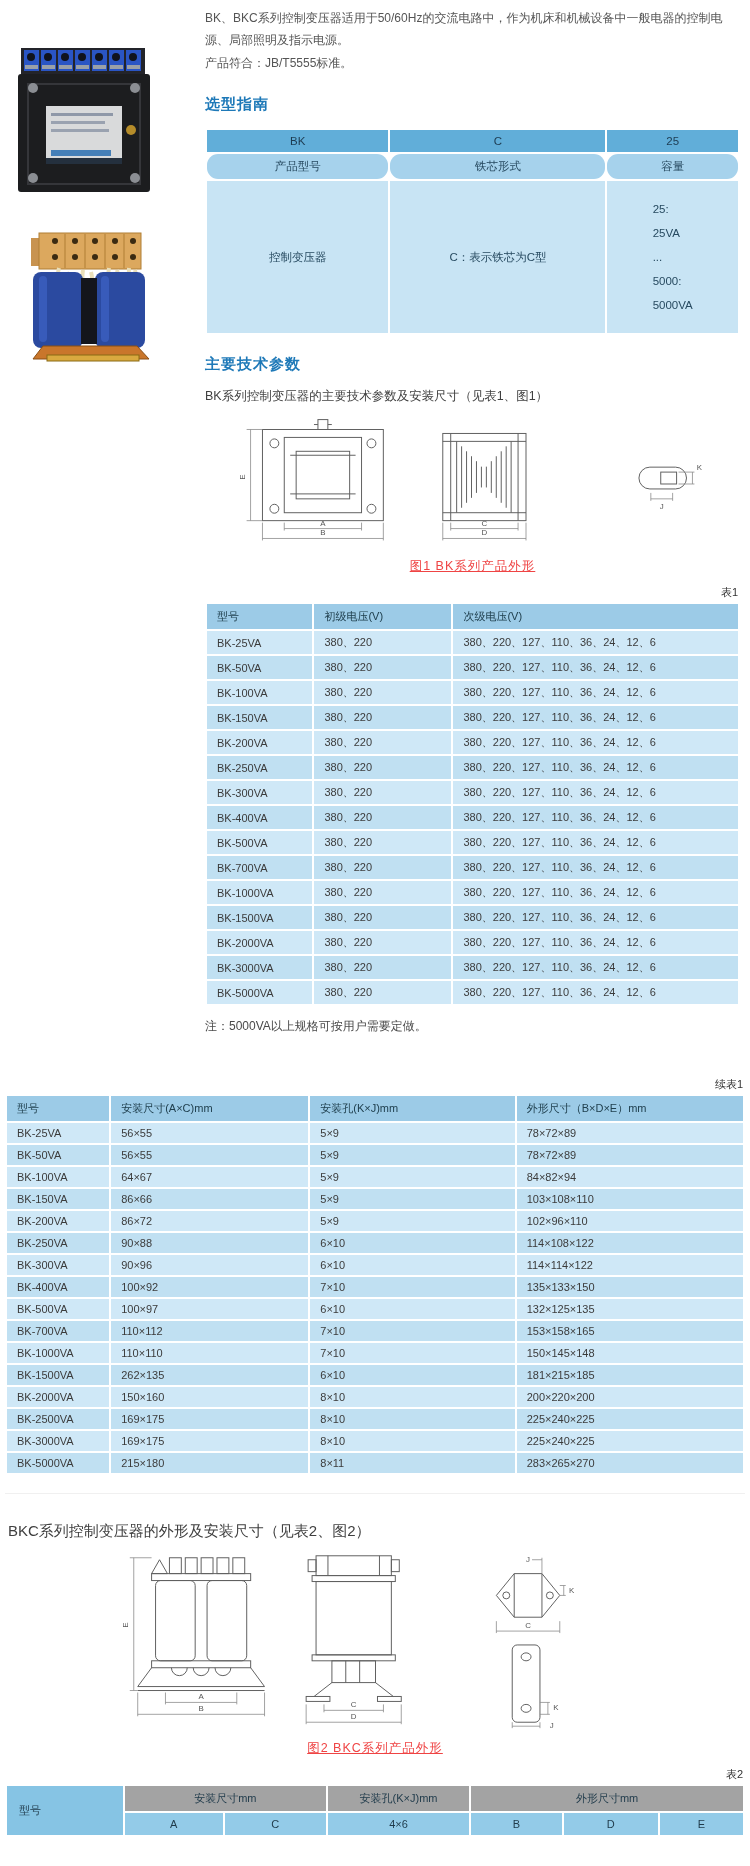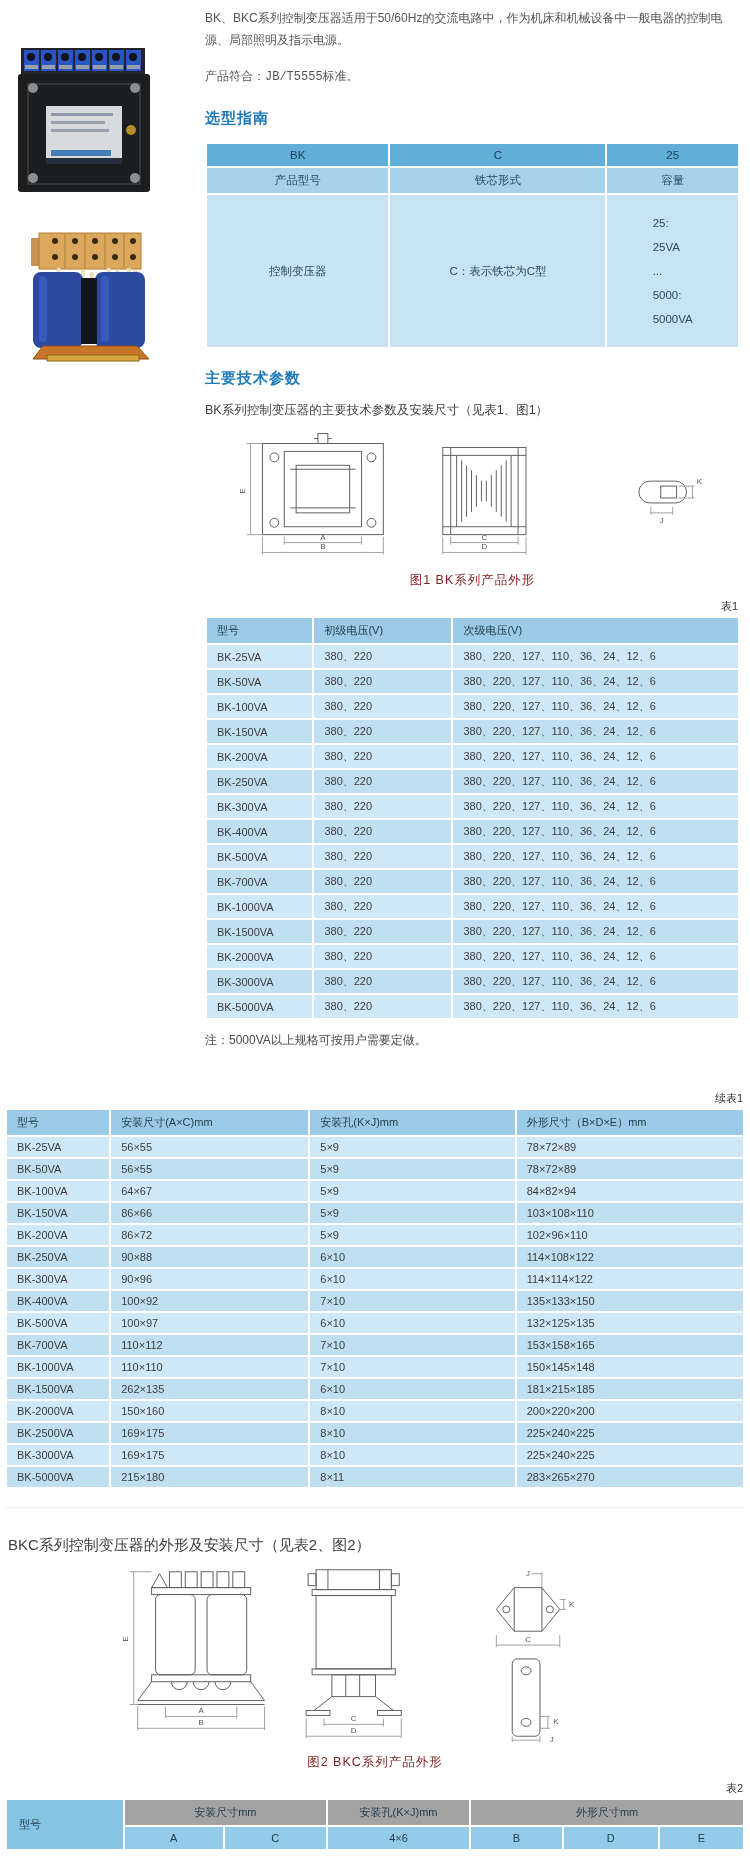--- a/index.html
+++ b/index.html
@@ -9,39 +9,39 @@
   .top-row{display:flex;}
   .photo-col{width:205px;flex:none;padding-top:46px;}
   .photo{display:block;}
   .photo1{margin:0 0 34px 18px;}
   .photo2{margin:0 0 0 25px;}
   .content-col{flex:1;padding:8px 10px 0 0;min-width:0;}
 
   .section-title{font-size:15px;font-weight:bold;color:#1e79b8;margin:20px 0 14px 0;letter-spacing:1px;}
   .section-title.first{margin-top:4px;}
   .body-text{font-size:12px;color:#555;line-height:1.8;margin:0;}
-  .body-text.std{margin-top:16px;font-family:Liberation Mono, monospace;}
+  .body-text.std{margin-top:2px;}
 
   table{border-collapse:separate;border-spacing:2px;width:100%;}
   td,th{font-weight:normal;}
 
   
   .sel-table{margin-top:12px;font-size:11.5px;color:#274a60;text-align:center;}
   .sel-table td{padding:5px 18px;}
   .sel-r1 td{background:#61aed9;color:#1d3c52;}
-  .sel-r2 td{background:#a6d2ec;}
+  .sel-r2 td{background:#a6d2ec;border-radius:11px;}
   .sel-r3 td{background:#c8e4f4;padding:16px 0;}
   .multi{white-space:pre-line;display:inline-block;text-align:left;line-height:2.1;}
 
   .intro-line{font-size:12.5px;color:#3f3f3f;margin:6px 0 10px 0;}
   .tbl-label{text-align:right;font-size:11px;color:#333;margin:6px 2px 2px 0;}
   .cont-label{margin-top:42px;}
 
   .fig-wrap{margin:6px 0 2px 0;text-align:center;}
-  .fig-caption{font-size:12.5px;color:#7f1d1d;text-align:center;margin:4px 0 10px 0;letter-spacing:1px;}
+  .fig-caption{font-size:12.5px;color:#ef4444;text-align:center;margin:4px 0 10px 0;letter-spacing:1px;text-decoration:underline;}
 
   
   .dt{font-size:11px;color:#3b3b3b;}
   .dt th{background:#9ccbe7;text-align:left;padding:5px 10px;color:#20404f;}
   .dt td{padding:4px 10px;}
   .dt tbody tr:nth-child(odd) td{background:#cfe8f7;}
   .dt tbody tr:nth-child(even) td{background:#c0e0f2;}
 
   .t1 col.c1{width:20%;} .t1 col.c2{width:26%;} .t1 col.c3{width:54%;}
   .t1c col.c1{width:14%;} .t1c col.c2{width:27%;} .t1c col.c3{width:28%;} .t1c col.c4{width:31%;}

